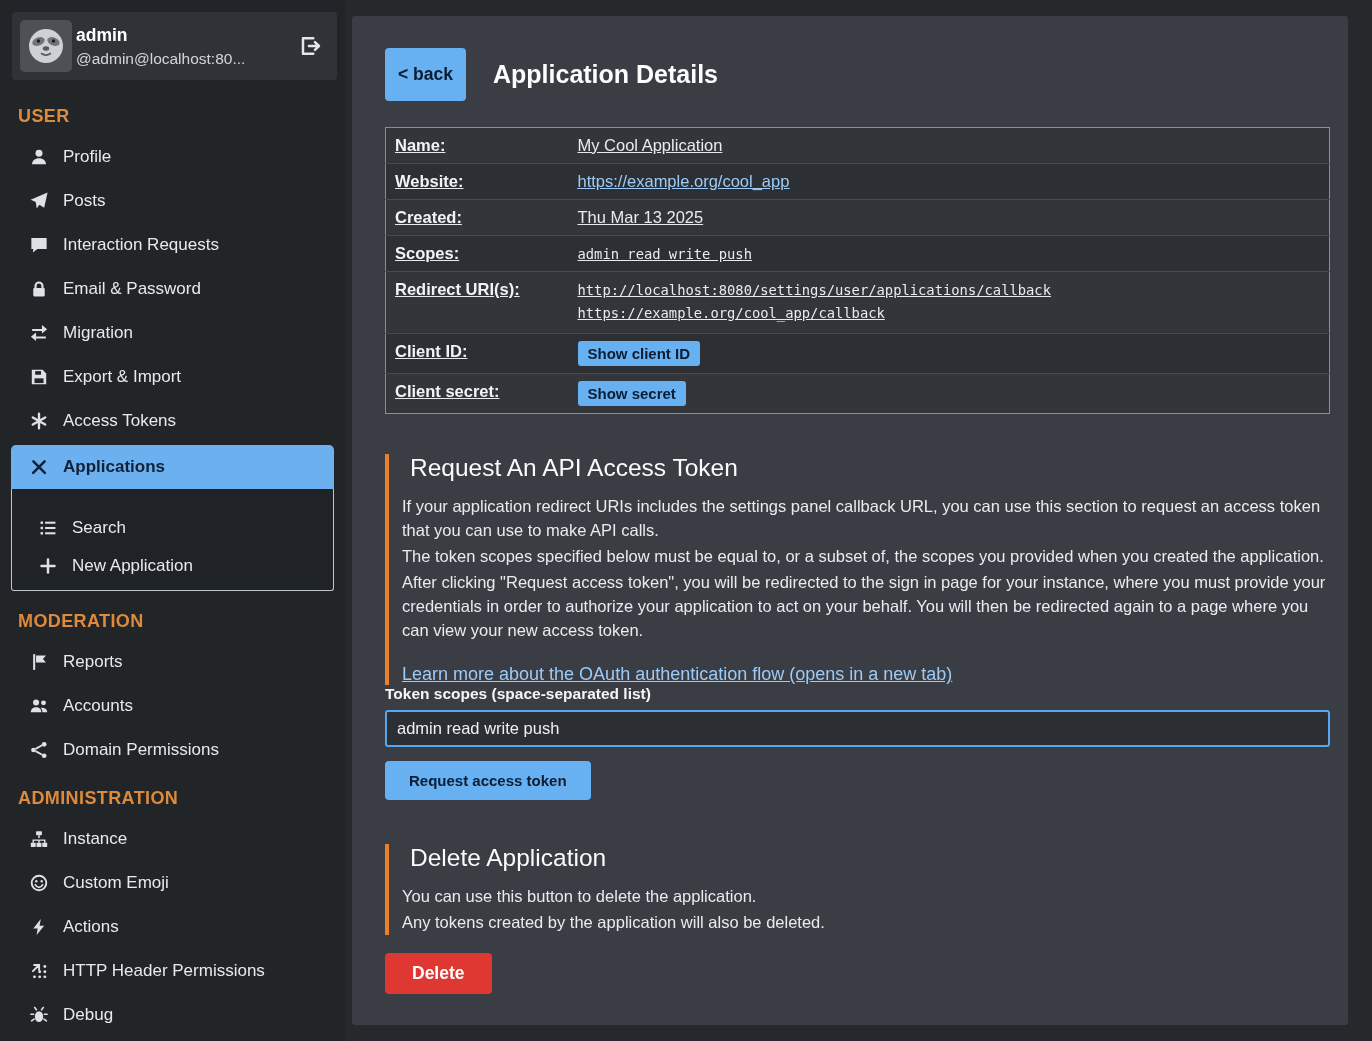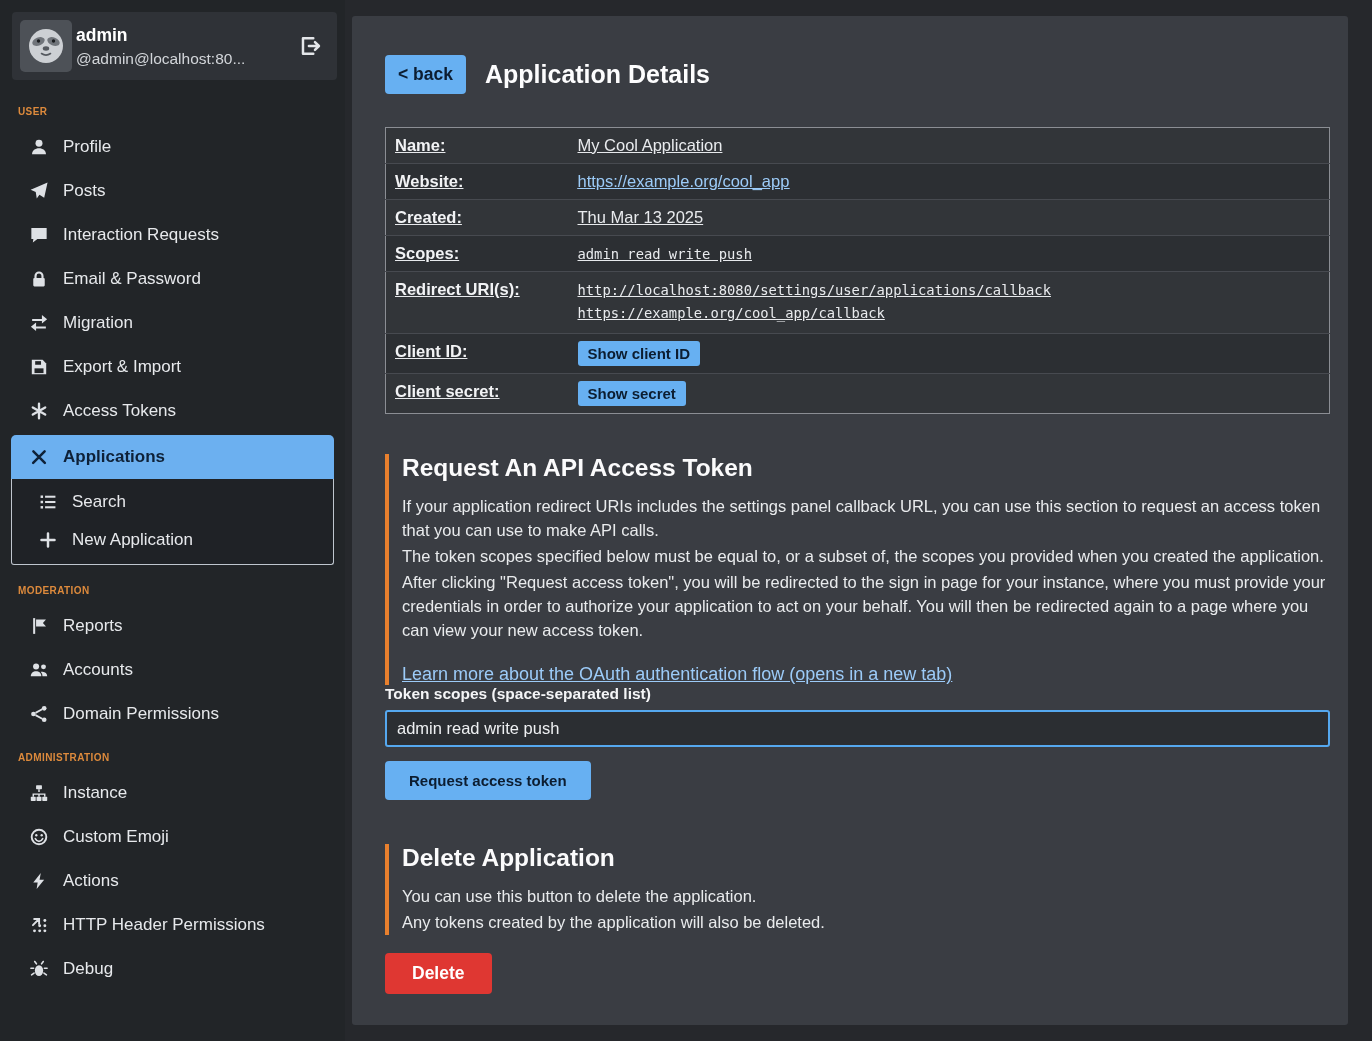--- a/index.html
+++ b/index.html
@@ -28,49 +28,49 @@
   .user-name { font-size: 17.5px; font-weight: bold; color: #ffffff; margin-bottom: 4px; }
   .user-handle { font-size: 15.5px; color: #d3d6da; white-space: nowrap; }
   .logout-btn {
     position: absolute; right: 16px; top: 50%; transform: translateY(-50%);
     width: 22px; height: 22px; color: #e4e6e9; cursor: pointer;
   }
   .logout-btn svg { width: 100%; height: 100%; display: block; }
 
   .nav-heading {
     padding: 16px 16px 8px 18px; color: #dd8a3c; font-weight: bold;
-    font-size: 10px; letter-spacing: .4px;
+    font-size: 18px; letter-spacing: .4px;
   }
   .nav-item {
     display: flex; align-items: center; gap: 15px;
     padding: 12px 14px 12px 30px; font-size: 17px; color: #e7e9ec;
     cursor: pointer; line-height: 20px;
   }
   .icon { width: 18px; height: 18px; flex: 0 0 18px; color: #dee1e5; display: inline-block; }
   .icon svg { width: 100%; height: 100%; display: block; }
 
   .nav-active-group { margin: 2px 11px 4px 11px; }
   .nav-item.active {
     background: #6cb0f0; color: #0e2138; font-weight: bold;
     border-radius: 5px 5px 0 0; padding-left: 19px;
   }
   .nav-item.active .icon { color: #0e2138; }
   .subnav {
     border: 1px solid #bfc6ce; border-top: none; border-radius: 0 0 3px 3px;
-    background: #1f2226; padding: 4px 0 5px 0;
+    background: #1f2226; padding: 20px 0 5px 0;
   }
   .nav-item.sub { padding: 9px 10px 9px 27px; }
 
   
   .content { flex: 1; padding: 16px 24px 8px 7px; }
   .panel {
     background: #3a3d43; border-radius: 3px; min-height: 1009px;
     padding: 32px 18px 30px 33px;
   }
-  .page-header { display: flex; align-items: center; gap: 7px; margin-bottom: 26px; }
+  .page-header { display: flex; gap: 15px; margin-bottom: 26px; }
   .page-header h1 { margin: 12px; font-size: 25px; font-weight: bold; color: #fdfdfe; }
 
   .btn {
     border: none; border-radius: 4px; font-weight: bold;
     font-family: inherit; cursor: pointer; display: inline-block;
   }
   .btn.blue { background: #67b0f2; color: #0c1d31; }
   .btn.back { font-size: 17.5px; padding: 9px 13px; }
   .btn.small { font-size: 15px; padding: 4px 10px; border-radius: 3px; }
   .btn.big { margin-top: 14px; padding: 11px 24px; font-size: 15px; }
@@ -87,21 +87,21 @@
   table.details th {
     text-align: left; vertical-align: top; font-weight: bold;
     width: 184px; padding: 8px 6px 8px 9px; font-size: 16.5px; color: #f2f3f5;
   }
   table.details td { padding: 7px 8px; font-size: 16.5px; color: #e9ebee; vertical-align: middle; }
   .mono { font-family: "DejaVu Sans Mono", "Liberation Mono", monospace; font-size: 13.8px; }
   .mono-line { font-family: "DejaVu Sans Mono", "Liberation Mono", monospace; font-size: 13.8px; line-height: 1.7; }
   a.link { color: #9ccbf8; text-decoration: underline; cursor: pointer; }
 
   .section { border-left: 4px solid #e8802e; padding-left: 13px; margin-top: 40px; max-width: 945px; }
-  .section h2 { margin: 0 0 13px 0; font-size: 24.5px; font-weight: bold; color: #fbfbfc; }
+  .section h2 { margin: 0 0 13px 8px; font-size: 24.5px; font-weight: normal; color: #fbfbfc; }
   .section p { margin: 0; font-size: 16.5px; line-height: 1.45; color: #e9ebed; }
   .section p + p { margin-top: 2px; }
   .learn-more { display: inline-block; margin-top: 22px; font-size: 18px; }
 
   .form { }
   .form label { display: block; font-weight: bold; font-size: 15.5px; margin-bottom: 7px; color: #f4f5f7; }
   .form input {
     width: 945px; background: #2b2e32; border: 2px solid #55a8ef; border-radius: 3px;
     padding: 7px 10px; font-size: 16.5px; color: #eef0f2; font-family: inherit; outline: none;
   }

